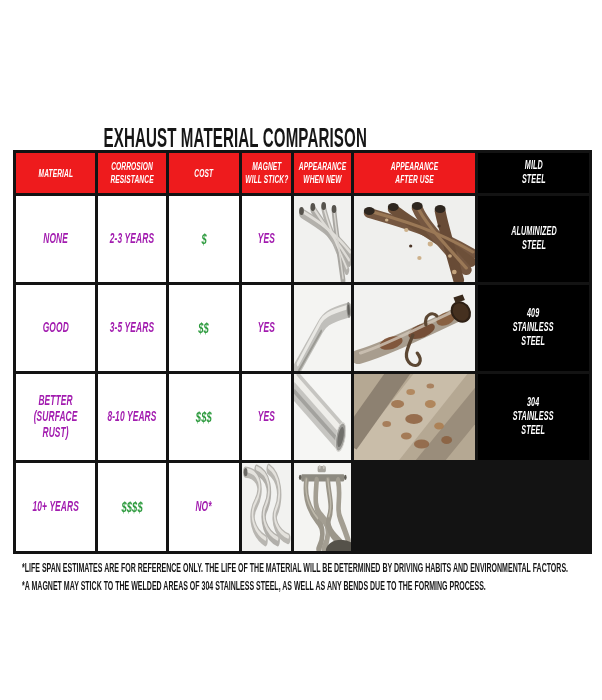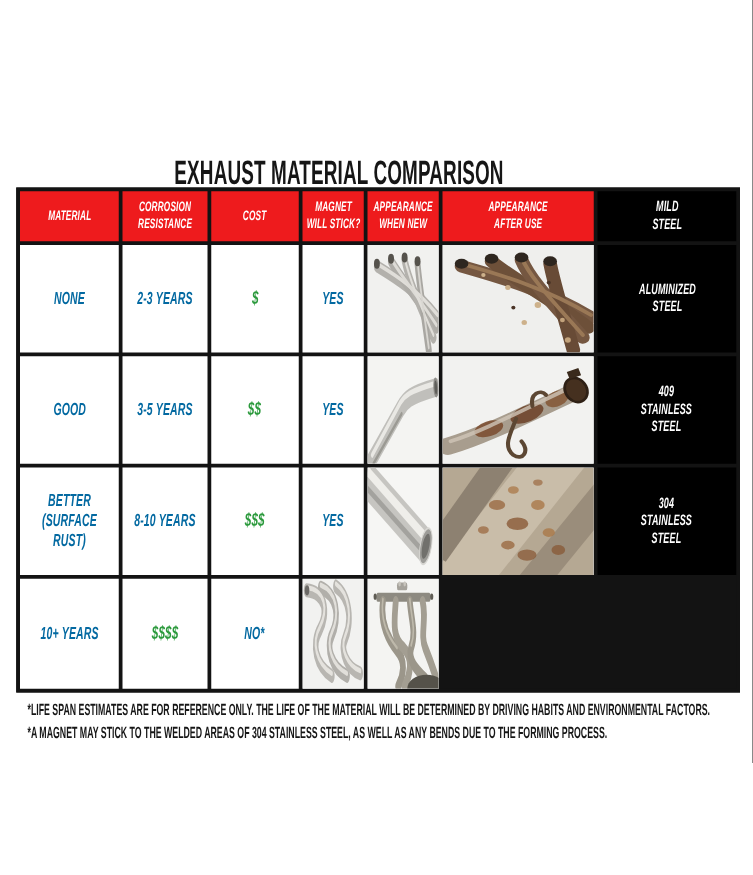--- a/index.html
+++ b/index.html
@@ -2,21 +2,21 @@
 <html><head>
 <meta charset="utf-8">
 <style>
   html,body{margin:0;padding:0;}
   body{
     width:602px;height:700px;position:relative;background:#ffffff;
     font-family:"Liberation Sans","DejaVu Sans",sans-serif;
     -webkit-font-smoothing:antialiased;overflow:hidden;
   }
   .title{
-    position:absolute;top:123px;left:0;width:543px;text-align:center;
+    position:absolute;top:123px;left:0;width:543px;text-align:left;
     font-size:27px;font-weight:bold;color:#161616;white-space:pre;
   }
   .title .t{display:inline-block;transform:scaleX(0.56);transform-origin:center;}
   .tbl{
     position:absolute;left:13px;top:150px;
     display:grid;
     grid-template-columns:79px 68px 70px 49px 57px 121px 111px;
     grid-template-rows:40px 86px 86px 86px 88px;
     gap:3px;border:3px solid #131313;background:#131313;font-style:italic;
   }
@@ -25,21 +25,21 @@
     overflow:hidden;text-align:center;
   }
   .t{
     display:inline-block;white-space:pre;transform:scaleX(0.6);transform-origin:center;
     font-weight:bold;line-height:1.14;letter-spacing:0.2px;
   }
   .hd{background:#ee1b1d;color:#ffffff;}
   .hd .t{font-size:11px;}
   .mat{background:#000000;color:#ffffff;}
   .mat .t{font-size:12px;}
-  .val{color:#0369a1;}
+  .val{color:#a21caf;}
   .val .t{font-size:14px;}
   .cost{color:#2c9a3d;}
   .cost .t{font-size:15px;transform:scaleX(0.62);}
   .ph{padding:0;background:#ffffff;}
   .ph svg{display:block;width:100%;height:100%;}
   .notes{position:absolute;left:22px;top:559px;width:575px;}
   .note{
     display:block;white-space:pre;font-weight:bold;color:#161616;
     font-size:13px;line-height:18px;transform:scaleX(0.54);transform-origin:left center;
   }

